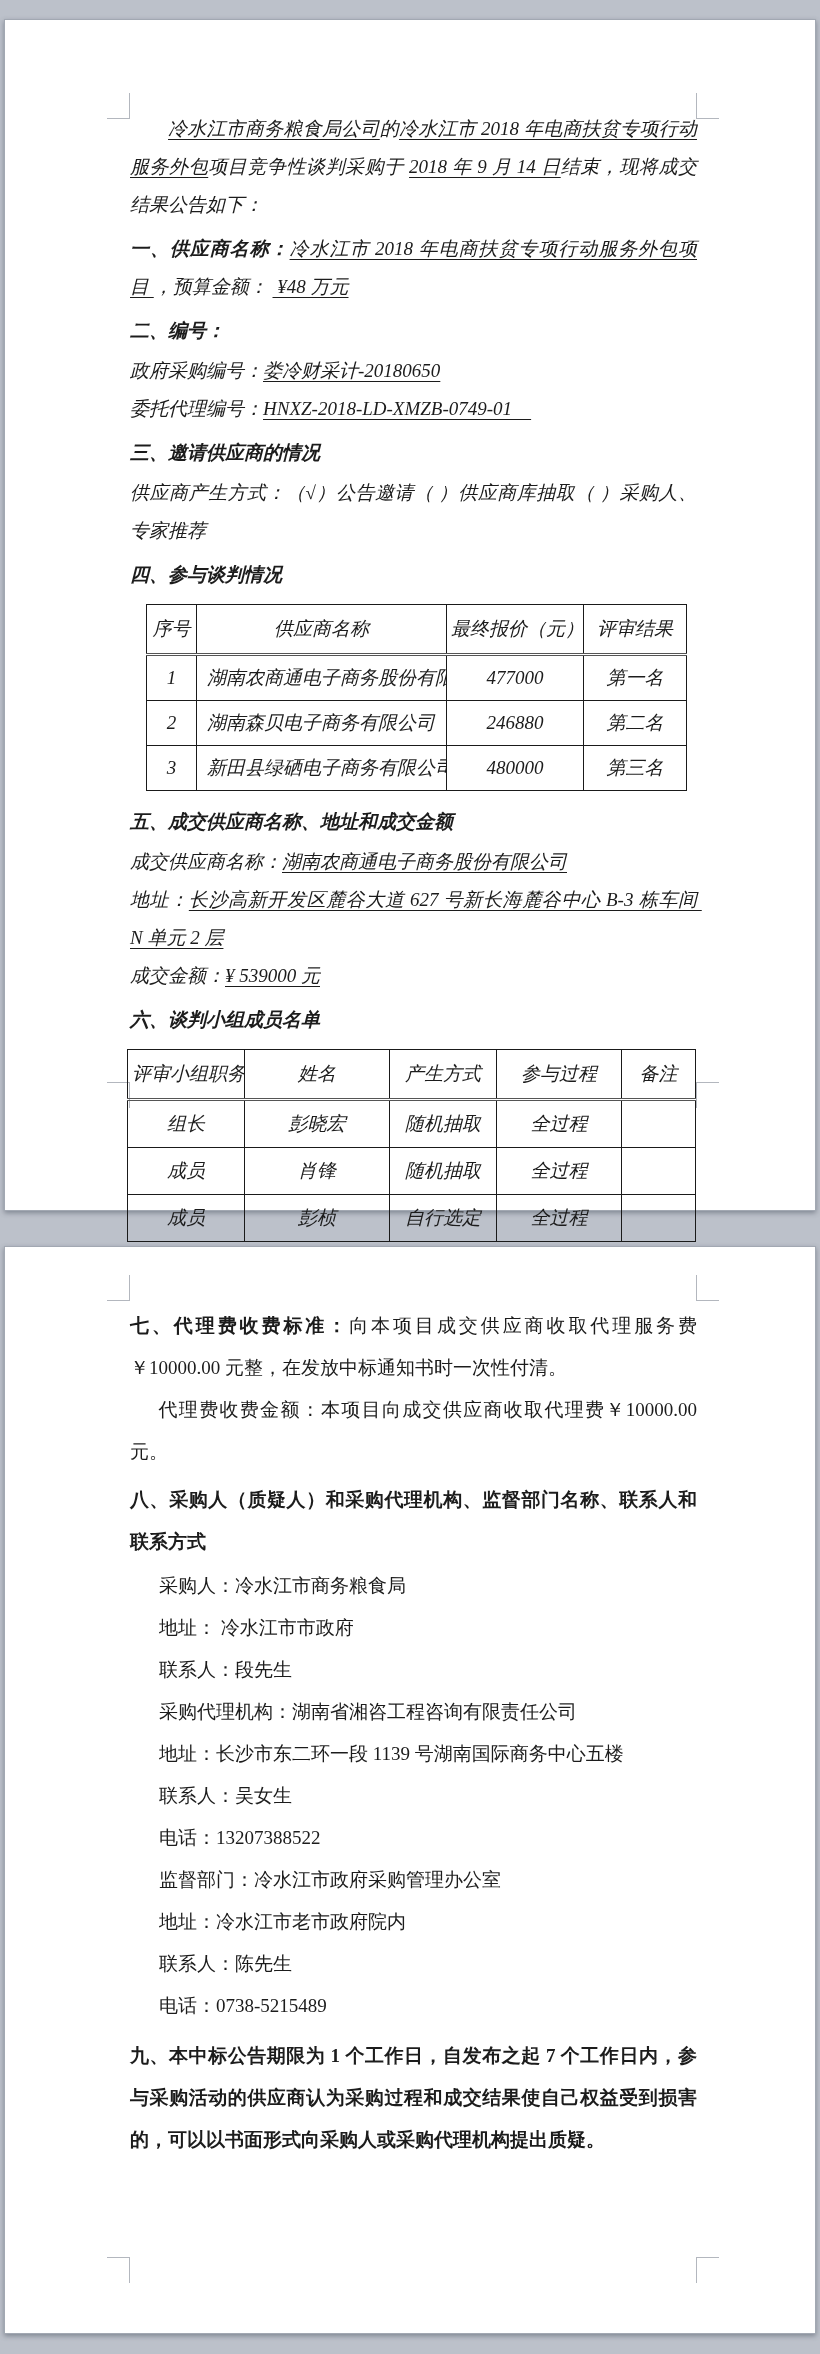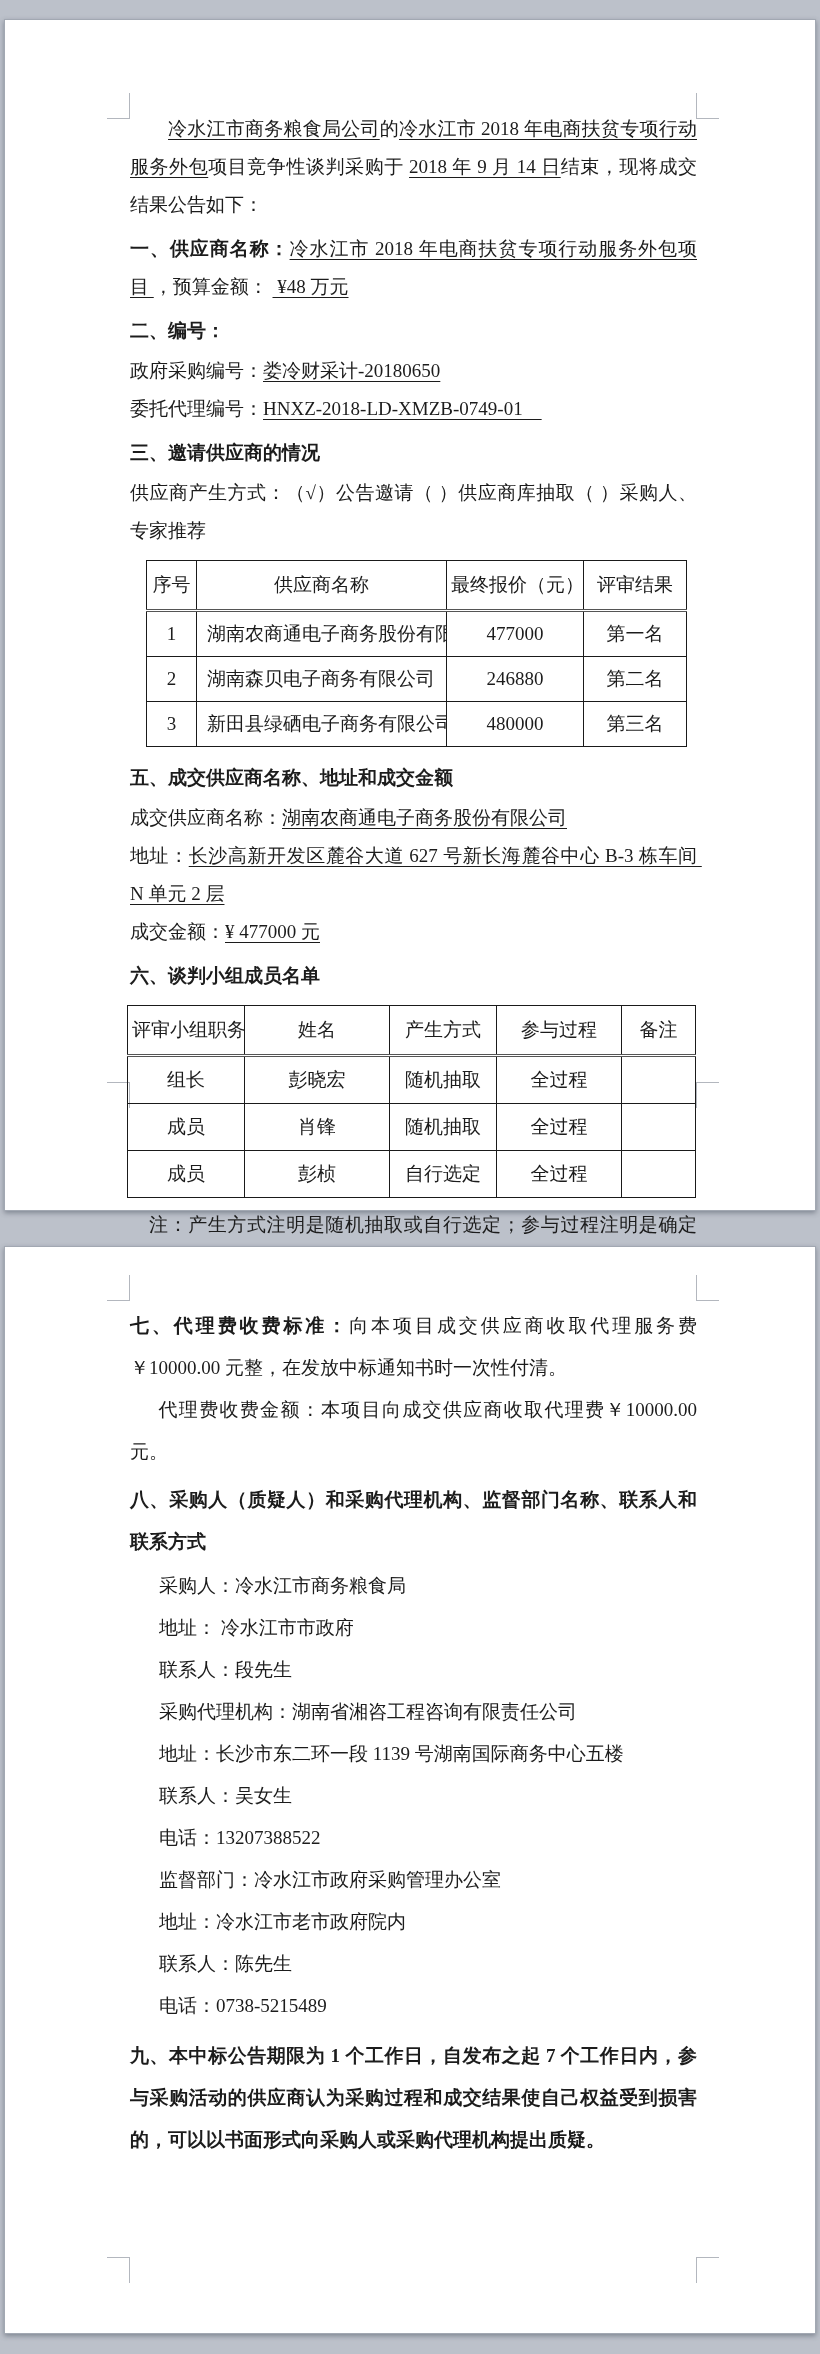--- a/index.html
+++ b/index.html
@@ -15,21 +15,21 @@
     background:#bcc1ca;
   }
   .page {
     position:absolute;
     left:4px; width:812px;
     background:#ffffff;
     border:1px solid #a2a8b2;
     box-shadow:0 2px 5px rgba(55,62,78,0.45);
     box-sizing:border-box;
   }
-  .page-1 { top:19px;  height:1192px; }
+  .page-1 { top:19px;  height:1192px;font-style:italic; }
   .page-2 { top:1246px; height:1088px; }
 
   .content {
     position:absolute;
     left:125px; width:567px;
     font-size:19px;
     line-height:38px;
     text-align:justify;
   }
   .page-1 .content { top:90px; }
@@ -116,20 +116,21 @@
 
       <p class="para hd">二、编号：</p>
 
       <p class="para"><span>政府采购编号：</span><u class="sp">娄冷财采计-20180650</u></p>
 
       <p class="para"><span>委托代理编号：</span><u class="sp">HNXZ-2018-LD-XMZB-0749-01&nbsp;&nbsp;&nbsp;&nbsp;</u></p>
 
       <p class="para hd">三、邀请供应商的情况</p>
       <p class="para">供应商产生方式：（√）公告邀请（ ）供应商库抽取（ ）采购人、专家推荐</p>
 
+      <p class="para hd">四、参与谈判情况</p>
 
       <table class="table-bidders">
         <colgroup>
             <col class="c-seq">
             <col class="c-name">
             <col class="c-price">
             <col class="c-rank">
           </colgroup>
         <thead>
           <tr>
@@ -160,21 +161,21 @@
           </tr>
         </tbody>
       </table>
 
       <p class="para hd">五、成交供应商名称、地址和成交金额</p>
 
       <p class="para"><span>成交供应商名称：</span><u class="sp">湖南农商通电子商务股份有限公司</u></p>
 
       <p class="para"><span>地址：</span><u class="sp">长沙高新开发区麓谷大道 627 号新长海麓谷中心 B-3 栋车间 N 单元 2 层</u></p>
 
-      <p class="para"><span>成交金额：</span><u class="sp">¥ 477000 元</u></p>
+      <p class="para"><span>成交金额：</span><u class="sp">¥ 539000 元</u></p>
 
       <p class="para hd">六、谈判小组成员名单</p>
 
       <table class="table-panel">
         <colgroup>
             <col class="c-role">
             <col class="c-pname">
             <col class="c-method">
             <col class="c-proc">
             <col class="c-remark">

